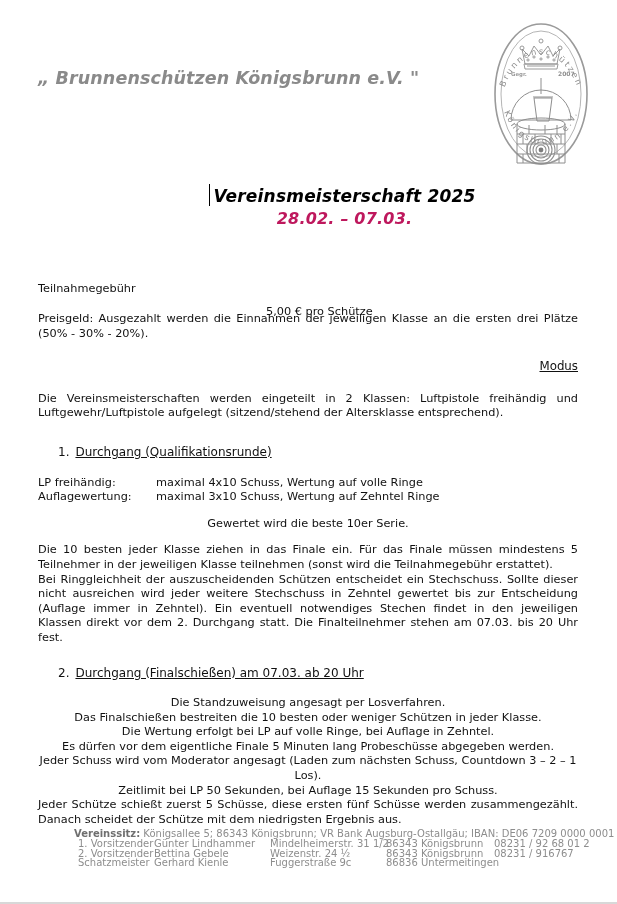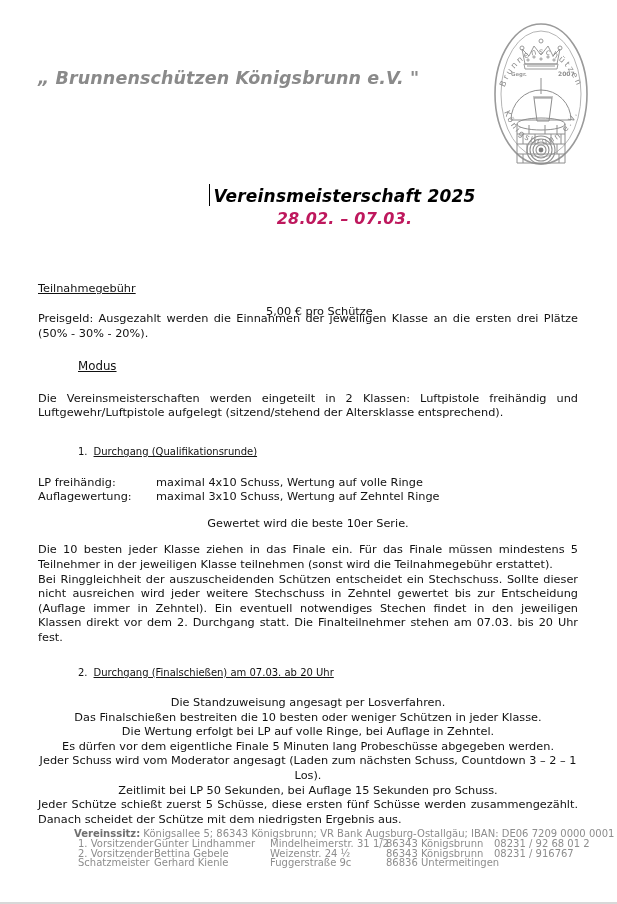--- a/index.html
+++ b/index.html
@@ -91,21 +91,20 @@
     font-size: 11.3px;
     line-height: 14.6px;
     color: #111111;
   }
   .row-fee {
     display: block;
     position: relative;
     height: 16px;
   }
   .fee-label {
-    text-decoration: underline;
   }
   .fee-value {
     position: absolute;
     left: 228px;
     top: 12px;
     white-space: nowrap;
     margin-top: 11px;
   }
   p {
     margin: 0;
@@ -116,29 +115,30 @@
     text-align-last: left;
   }
   .gap-12 { height: 12px; }
   .gap-14 { height: 14px; }
   .gap-16 { height: 16px; }
   .gap-18 { height: 18px; }
   .gap-20 { height: 20px; }
   .gap-24 { height: 24px; }
 
   .sub-head {
-    margin-left: 40px;
-    font-size: 10px;
+    margin-left: 20px;
+    font-size: 12px;
   }
   .sub-head .num { margin-right: 6px; }
   .sub-head .u   { text-decoration: underline; }
   .modus {
     margin-left: 40px;
     text-decoration: underline;
     font-size: 11.8px;
+    text-align: right;
   }
 
   .defrow {
     position: relative;
     height: 14.6px;
     white-space: nowrap;
   }
   .defrow .dt { position: absolute; left: 0; top: 0; }
   .defrow .dd { position: absolute; left: 118px; top: 0; }
 

